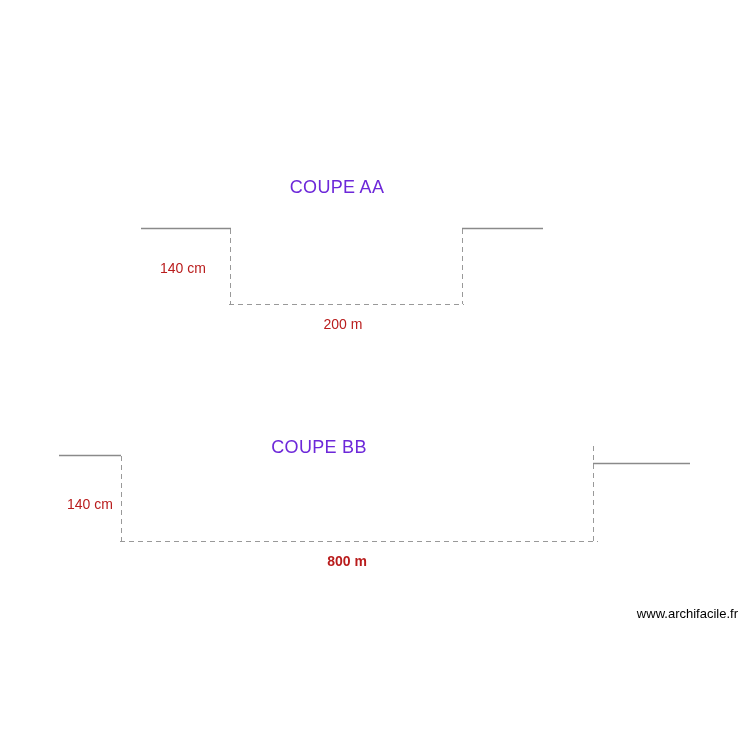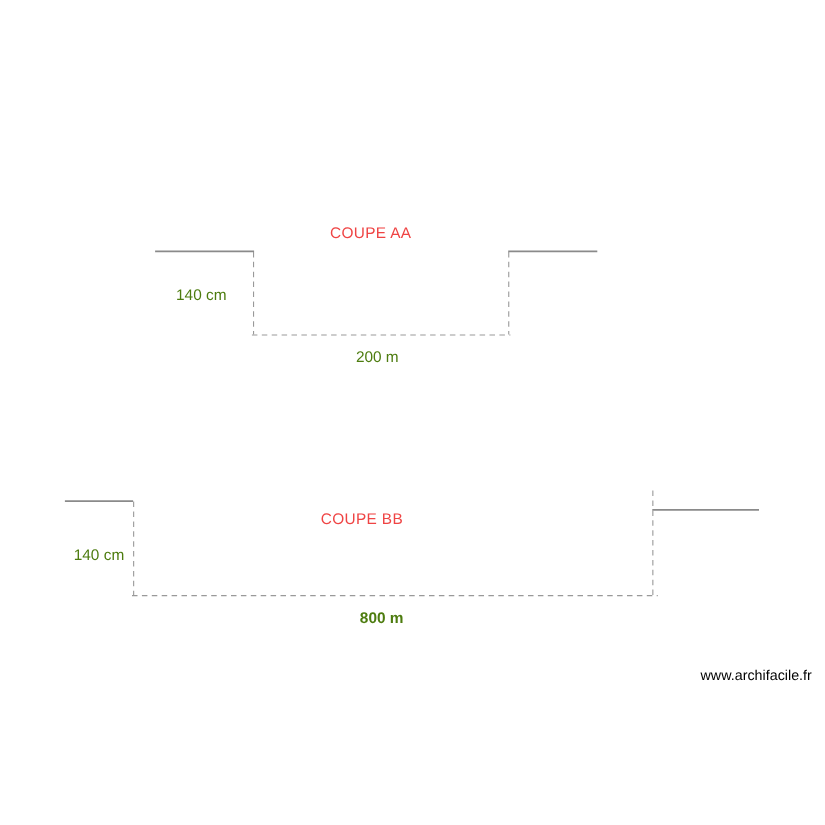--- a/index.html
+++ b/index.html
@@ -17,29 +17,28 @@
   }
   .drawing-layer {
     position: absolute;
     left: 0;
     top: 0;
   }
   .label {
     position: absolute;
     transform: translate(-50%, -50%);
     font-size: 14px;
-    color: #4d7c0f;
+    color: #b91c1c;
     white-space: nowrap;
     line-height: 1;
   }
   .section-title {
-    font-size: 14px;
-    color: #ef4444;
+    font-size: 18px;
+    color: #6d28d9;
     letter-spacing: 0.3px;
-    margin-top: 24px;
   }
   .watermark {
     position: absolute;
     right: 12px;
     top: 606px;
     font-size: 13px;
     color: #000000;
     white-space: nowrap;
     margin-left: 28px;
   }
@@ -65,19 +64,19 @@
       <line x1="121.5" y1="456" x2="121.5" y2="541" stroke-width="1" stroke-dasharray="5,4" stroke="#999999"></line>
       <line x1="593.5" y1="446" x2="593.5" y2="541" stroke-width="1" stroke-dasharray="5,4" stroke="#999999"></line>
       <line x1="120" y1="541.5" x2="598" y2="541.5" stroke-width="1" stroke-dasharray="5,4" stroke="#999999"></line>
     </g>
   </svg>
 
   <div class="label section-title" style="left:337px; top:187px;">COUPE AA</div>
   <div class="label" style="left:183px; top:268px;">140 cm</div>
   <div class="label" style="left:343px; top:324px;">200 m</div>
 
-  <div class="label section-title" style="left:329px; top:447px;">COUPE BB</div>
+  <div class="label section-title" style="left:319px; top:447px;">COUPE BB</div>
   <div class="label" style="left:90px; top:504px;">140 cm</div>
   <div class="label" style="left:347px; top:561px;font-weight:bold;">800 m</div>
 
   <div class="watermark">www.archifacile.fr</div>
 
 </div>
 
 </body></html>

